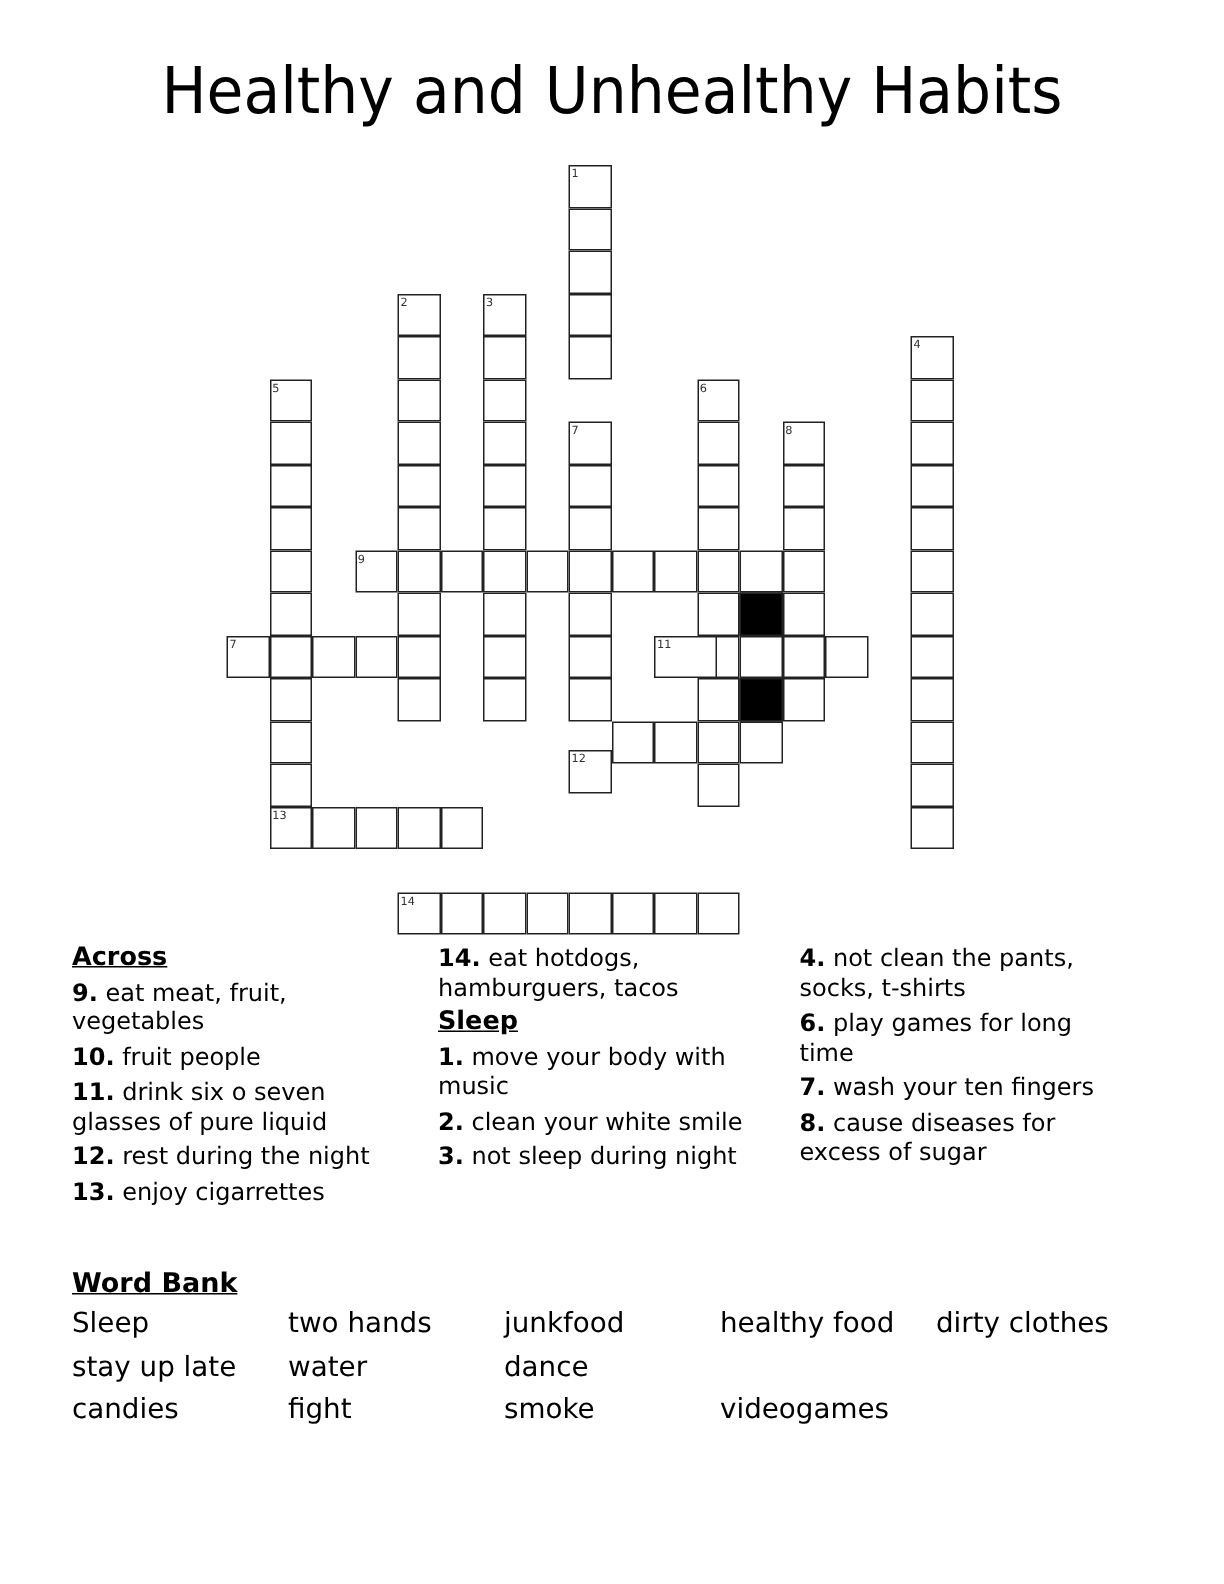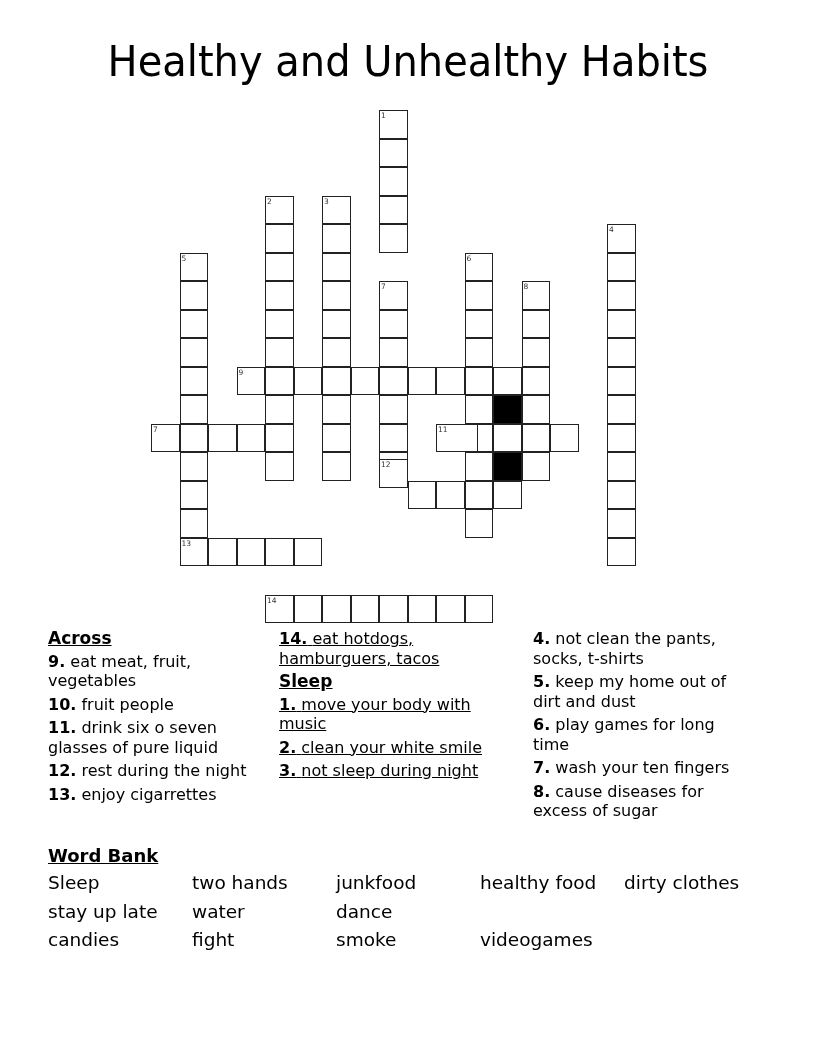--- a/index.html
+++ b/index.html
@@ -12,21 +12,21 @@
     .cell { position: absolute; width: 28.5px; height: 28.5px; box-sizing: border-box;
             border: 1.5px solid #222; background: #fff; }
     .cell.black { background: #000; }
     .num { position: absolute; left: 1px; top: 0px; font-size: 7.5px; line-height: 9px;
            font-family: "DejaVu Sans", sans-serif; color: #333; }
     .clues { position: absolute; top: 629px; font-size: 16px; line-height: 19.5px; }
     .clues .hdr { font-weight: bold; text-decoration: underline; font-size: 17px; margin-bottom: 3px; }
     .clue { margin-bottom: 4px; }
     .clue b { font-weight: bold; }
     #col1 { left: 48px; width: 230px; }
-    #col2 { left: 279px; width: 225px; text-decoration: underline; }
+    #col2 { left: 292px; width: 225px; }
     #col3 { left: 533px; width: 220px; }
     .wb-hdr { position: absolute; left: 48px; top: 845px; font-weight: bold;
               text-decoration: underline; font-size: 18px; }
     .wb { position: absolute; left: 48px; top: 872px; width: 730px; font-size: 18.5px; }
     .wb-row { display: flex; height: 28.5px; }
     .wb-word { width: 144px; flex: 0 0 144px; }
   </style>
 </head>
 <body>
 
@@ -107,21 +107,21 @@
     <div class="cell" style="left: 464.5px; top: 509px;"></div>
     <div class="cell" style="left: 379px; top: 281px;">
       <span class="num">7</span>
     </div>
     <div class="cell" style="left: 379px; top: 309.5px;"></div>
     <div class="cell" style="left: 379px; top: 338px;"></div>
     <div class="cell" style="left: 379px; top: 366.5px;"></div>
     <div class="cell" style="left: 379px; top: 395px;"></div>
     <div class="cell" style="left: 379px; top: 423.5px;"></div>
     <div class="cell" style="left: 379px; top: 452px;"></div>
-    <div class="cell" style="left: 379px; top: 459px; text-align: right;">
+    <div class="cell" style="left: 379px; top: 500px; text-align: right;">
       <span class="num">12</span>
     </div>
     <div class="cell" style="left: 521.5px; top: 281px;">
       <span class="num">8</span>
     </div>
     <div class="cell" style="left: 521.5px; top: 309.5px;"></div>
     <div class="cell" style="left: 521.5px; top: 338px;"></div>
     <div class="cell" style="left: 521.5px; top: 366.5px;"></div>
     <div class="cell" style="left: 521.5px; top: 395px;"></div>
     <div class="cell" style="left: 521.5px; top: 423.5px;"></div>
@@ -177,21 +177,20 @@
 <div class="clues" id="col2">
   <div class="clue"><b>14.</b> <span>eat hotdogs, hamburguers, tacos</span></div>
   <div class="hdr">Sleep</div>
   <div class="clue"><b>1.</b> <span>move your body with music</span></div>
   <div class="clue"><b>2.</b> <span>clean your white smile</span></div>
   <div class="clue"><b>3.</b> <span>not sleep during night</span></div>
 </div>
 
 <div class="clues" id="col3">
   <div class="clue"><b>4.</b> <span>not clean the pants, socks, t-shirts</span></div>
-  <div class="clue"><b>5.</b> <span>keep my home out of dirt and dust</span></div>
   <div class="clue"><b>6.</b> <span>play games for long time</span></div>
   <div class="clue"><b>7.</b> <span>wash your ten fingers</span></div>
   <div class="clue"><b>8.</b> <span>cause diseases for excess of sugar</span></div>
 </div>
 
 <div class="wb-hdr">Word Bank</div>
 <div class="wb">
   <div class="wb-row">
     <span class="wb-word">Sleep</span>
     <span class="wb-word">two hands</span>

